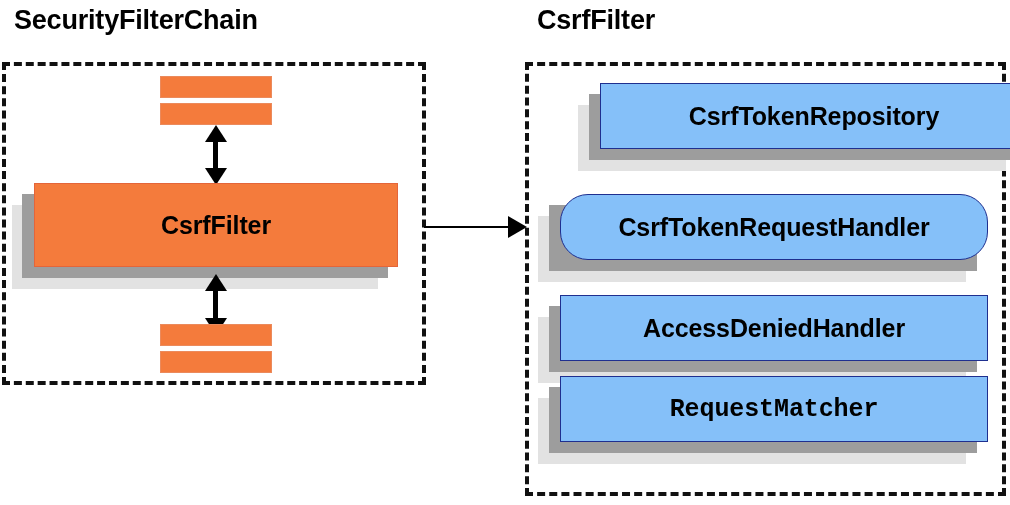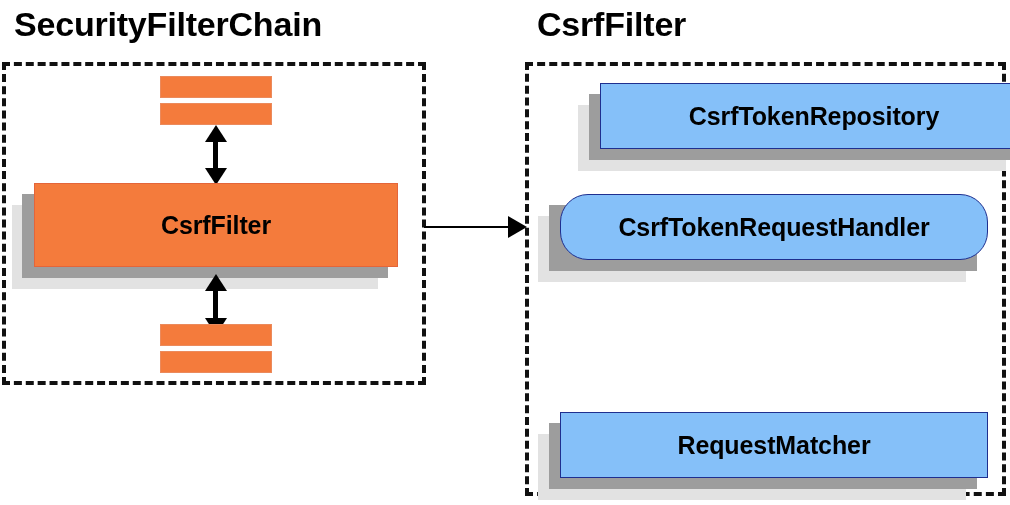--- a/index.html
+++ b/index.html
@@ -15,21 +15,21 @@
     position: relative;
     width: 1010px;
     height: 505px;
     background: #ffffff;
     overflow: hidden;
   }
 
   
   .panel-title {
     position: absolute;
-    font-size: 34px;
+    font-size: 27px;
     font-weight: bold;
     color: #000000;
     letter-spacing: -0.2px;
     white-space: nowrap;
     line-height: 1;
   }
   #title-left  { left: 14px;  top: 7px; }
   #title-right { left: 537px; top: 7px; }
 
   
@@ -169,22 +169,29 @@
   </div>
 
   <div class="node blue" style="left:538px; top:194px; width:470px; height:88px;">
     <div class="layer back2" style="left:0px; top:22px; width:428px; height:66px;"></div>
     <div class="layer back1" style="left:11px; top:11px; width:428px; height:66px;"></div>
     <div class="layer front" style="left:22px; top:0px; width:428px; height:66px;border-radius:28px;">
       <span class="label">CsrfTokenRequestHandler</span>
     </div>
   </div>
 
+  <div class="node blue" style="left:538px; top:295px; width:470px; height:88px;">
+    <div class="layer back2" style="left:0px; top:22px; width:428px; height:66px;"></div>
+    <div class="layer back1" style="left:11px; top:11px; width:428px; height:66px;"></div>
+    <div class="layer front" style="left:22px; top:0px; width:428px; height:66px;">
+      <span class="label">AccessDeniedHandler</span>
+    </div>
+  </div>
 
-  <div class="node blue" style="left:538px; top:412px; width:470px; height:88px;">
+  <div class="node blue" style="left:538px; top:376px; width:470px; height:88px;font-family:Liberation Mono, monospace;">
     <div class="layer back2" style="left:0px; top:22px; width:428px; height:66px;"></div>
     <div class="layer back1" style="left:11px; top:11px; width:428px; height:66px;"></div>
     <div class="layer front" style="left:22px; top:0px; width:428px; height:66px;">
       <span class="label">RequestMatcher</span>
     </div>
   </div>
 
 </div>
 
 </body></html>

